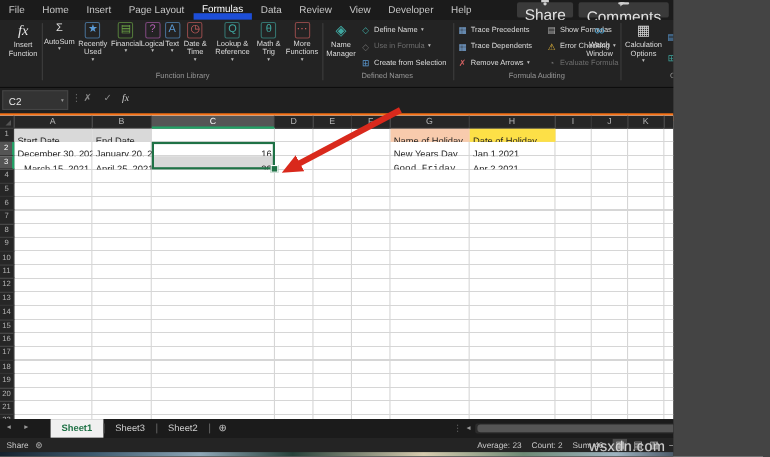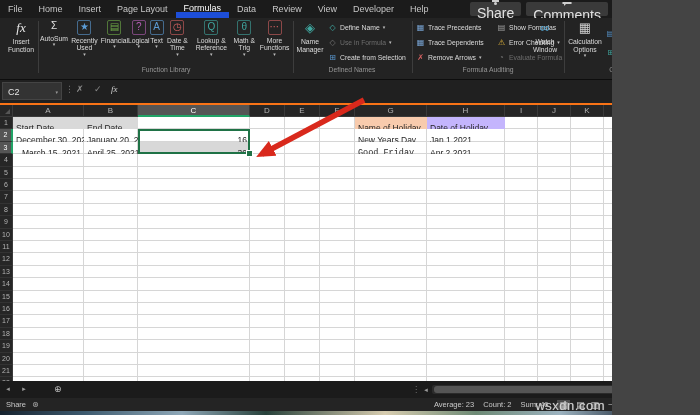--- a/index.html
+++ b/index.html
@@ -326,39 +326,47 @@
       <div class="rhead" style="top: 272.4px; height: 12.4px; line-height: 12.4px;">22</div>
       <div class="cell" style="left: 13px; top: 12px; width: 71px; height: 12.4px; text-align: left; background: rgb(217, 217, 217);">Start Date</div>
       <div class="cell" style="left: 84px; top: 12px; width: 54px; height: 12.4px; text-align: left; background: rgb(217, 217, 217);">End Date</div>
       <div class="cell" style="left: 13px; top: 24.4px; width: 71px; height: 12.4px; text-align: right;">December 30, 2020</div>
       <div class="cell" style="left: 84px; top: 24.4px; width: 54px; height: 12.4px; text-align: right;">January 20, 2021</div>
       <div class="cell" style="left: 138px; top: 24.4px; width: 112px; height: 12.4px; text-align: right;">16</div>
       <div class="cell" style="left: 13px; top: 36.8px; width: 71px; height: 12.4px; text-align: right;">March 15, 2021</div>
       <div class="cell" style="left: 84px; top: 36.8px; width: 54px; height: 12.4px; text-align: right;">April 25, 2021</div>
       <div class="cell" style="left: 138px; top: 36.8px; width: 112px; height: 12.4px; text-align: right; background: rgb(216, 216, 216);">30</div>
       <div class="cell" style="left: 355px; top: 12px; width: 72px; height: 12.4px; text-align: left; background: rgb(248, 203, 173);">Name of Holiday</div>
-      <div class="cell" style="left: 427px; top: 12px; width: 78px; height: 12.4px; text-align: left; background: #c4b5fd; text-decoration: underline;">Date of Holiday</div>
+      <div class="cell" style="left: 427px; top: 12px; width: 78px; height: 12.4px; text-align: left; background: #fde047; text-decoration: underline;">Date of Holiday</div>
       <div class="cell" style="left: 355px; top: 24.4px; width: 72px; height: 12.4px; text-align: left;">New Years Day</div>
       <div class="cell" style="left: 427px; top: 24.4px; width: 78px; height: 12.4px; text-align: left;">Jan 1,2021</div>
       <div class="cell" style="left: 355px; top: 36.8px; width: 72px; height: 12.4px; text-align: left; font-family: Liberation Mono, monospace;">Good Friday</div>
       <div class="cell" style="left: 427px; top: 36.8px; width: 78px; height: 12.4px; text-align: left;">Apr 2,2021</div>
       <div id="selbox" style="left: 138px; top: 24.4px; width: 112px; height: 24.8px;"></div>
       <div id="fillhandle" style="left: 246px; top: 45.2px;"></div>
     </div>
   <div id="vsb">
     <div class="arr" style="top:2px;">▲</div>
     <div id="vsbthumb"></div>
     <div class="arr" style="bottom:2px;">▼</div>
   </div>
   <div id="rightedge"></div>
 
   <div id="tabbar">
     <span class="navarr">◄</span>
     <span class="navarr">►</span>
     <span style="width:14px;"></span>
+    <span id="stabs" style="display:flex;align-items:stretch;">
+        <span class="stab active">Sheet1</span>
+        <span class="stabsep"></span>
+        <span class="stab">Sheet3</span>
+        <span class="stabsep"></span>
+        <span class="stab">Sheet2</span>
+        <span class="stabsep"></span>
+      </span>
     <span class="newsheet">⊕</span>
   </div>
   <div id="hsb">
     <span class="dots">⋮</span>
     <span class="arr">◄</span>
     <div id="hsbtrack">
       <div id="hsbthumb"></div>
     </div>
     <span class="arr">►</span>
   </div>

